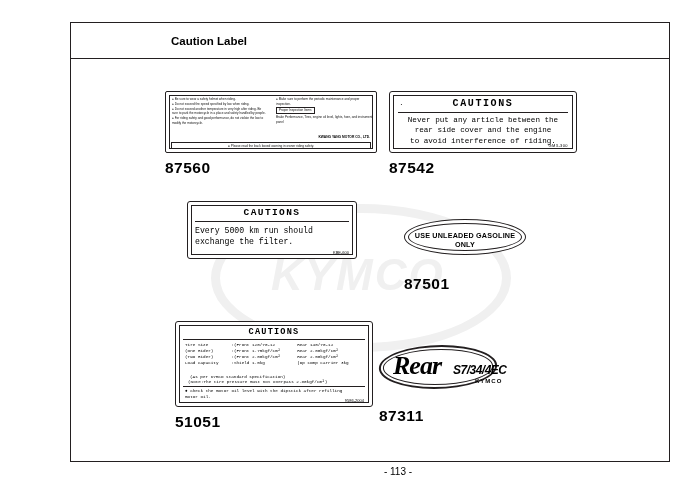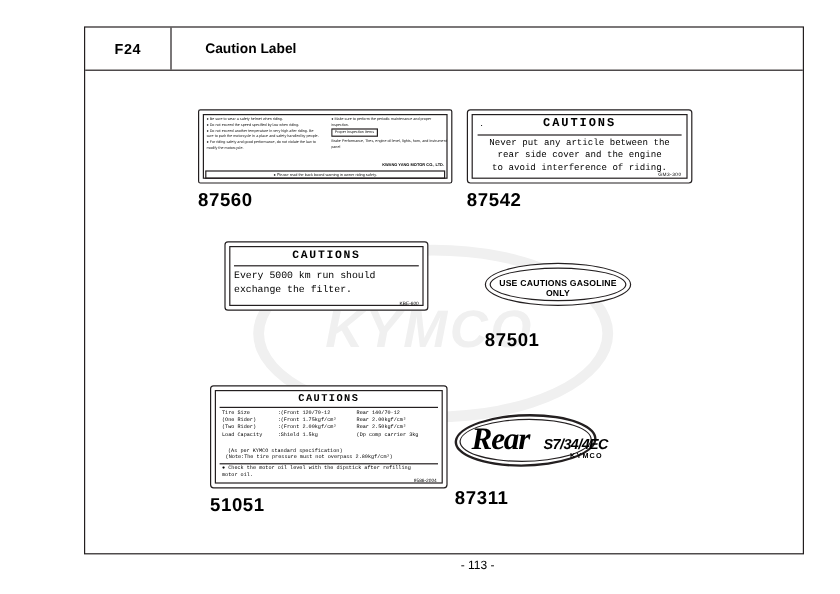--- a/index.html
+++ b/index.html
@@ -418,21 +418,20 @@
   }
 </style>
 </head>
 <body>
 
 <div class="page">
 
   <div class="frame">
 
     <div class="header">
-      <div class="header-code">F24</div>
       <div class="header-title">Caution Label</div>
     </div>
 
     <div class="canvas">
 
       <div class="watermark">
         <div class="wm-ellipse"></div>
         <div class="wm-text">KYMCO</div>
       </div>
 
@@ -475,21 +474,21 @@
           <div class="rule"></div>
           <div class="body" style="white-space:pre-line;">Every 5000 km run should
 exchange the filter.</div>
           <div class="code">KBE-600</div>
         </div>
       </div>
 
       <div class="part" style="left:333px; top:160px; width:120px;">
         <div class="l87501">
           <div class="inner"></div>
-          <div class="txt">USE CAUTIONS GASOLINE ONLY</div>
+          <div class="txt">USE UNLEADED GASOLINE ONLY</div>
         </div>
         <div class="part-num" style="margin-top:20px;">87501</div>
       </div>
 
       <div class="part" style="left:104px; top:262px; width:198px;">
         <div class="lbl l87505">
           <div class="lbl-inner"></div>
           <div class="title">CAUTIONS</div>
           <div class="rule"></div>
           <table>

